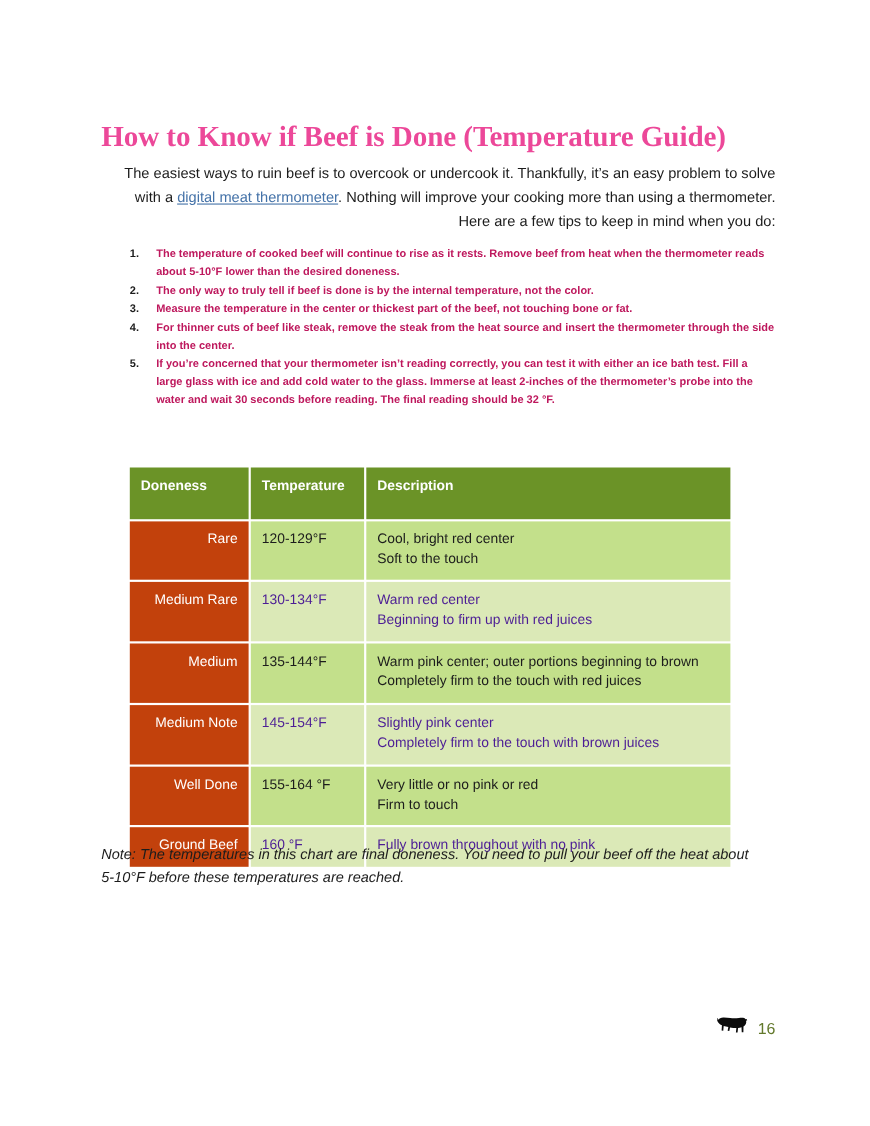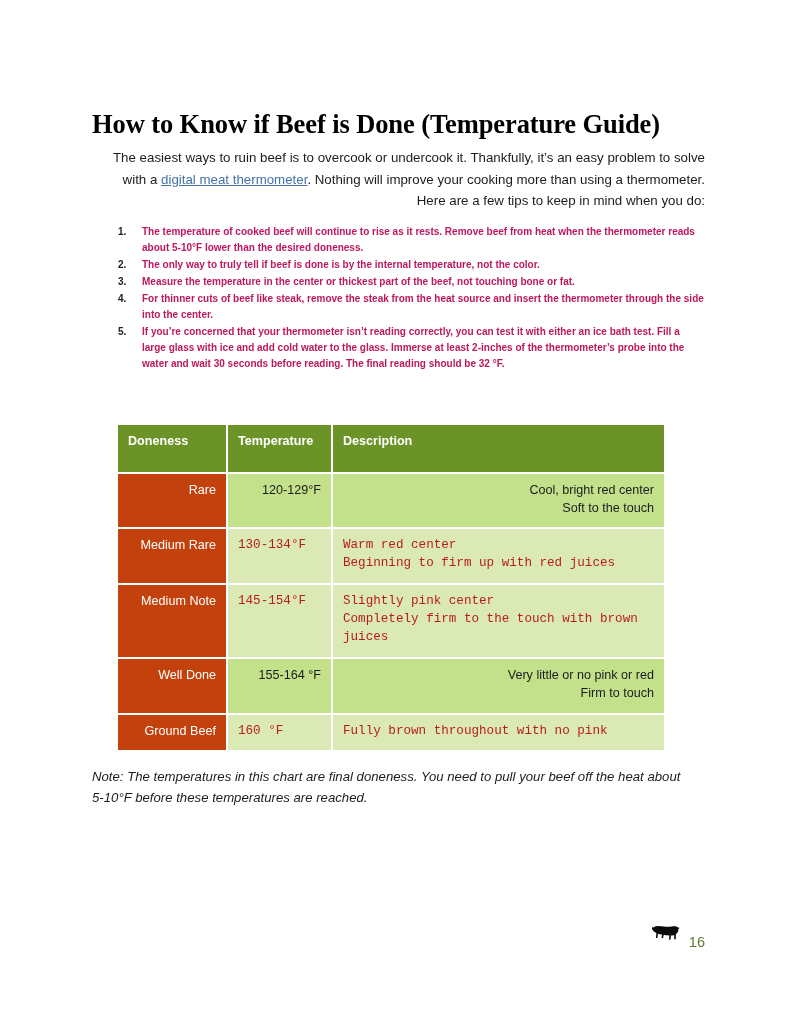--- a/index.html
+++ b/index.html
@@ -41,21 +41,21 @@
 
   
   .doc-title {
     position: absolute;
     left: 92px;
     top: 92px;
     font-family: "Liberation Serif", serif;
     font-weight: bold;
     font-size: 26.5px;
     line-height: 1.12;
-    color: #000000;
+    color: #ec4899;
     letter-spacing: -0.1px;
     white-space: nowrap;
   }
 
   
   .content {
     position: absolute;
     left: 92px;
     top: 147px;
     width: 613px;
@@ -132,23 +132,23 @@
     vertical-align: top;
     line-height: 1.42;
     padding: 8px 10px 10px 10px;
   }
   table.temp-table td.doneness-cell {
     background: #c2410c;
     color: #ffffff;
     text-align: right;
   }
   tr.row-shade-a td.temp-cell,
-  tr.row-shade-a td.desc-cell { background: #c3e08b; color: #1c1c1c; text-align: right; }
+  tr.row-shade-a td.desc-cell { background: #c3e08b; color: #1c1c1c; }
   tr.row-shade-b td.temp-cell,
-  tr.row-shade-b td.desc-cell { background: #dbe9b7; color: #b91c1c; font-family: Liberation Mono, monospace; }
+  tr.row-shade-b td.desc-cell { background: #dbe9b7; color: #4c1d95; }
 
   td.temp-cell { font-weight: normal; white-space: nowrap; }
   td.desc-cell .desc-line { display: block; }
 
   
   .note {
     position: absolute;
     left: 92px;
     top: 754px;
     width: 600px;
@@ -157,21 +157,21 @@
     line-height: 1.58;
     color: #1c1c1c;
   }
 
   
   .page-footer {
     position: absolute;
     right: 86px;
     bottom: 74px;
     display: flex;
-    align-items: flex-end;
+    align-items: center;
     gap: 5px;
   }
   .cow-icon { display: block; }
   .page-number {
     font-size: 14.5px;
     color: #63792c;
     font-family: "Liberation Sans", sans-serif;
   }
 </style>
 </head>
@@ -222,20 +222,28 @@
 
         <tr class="row-shade-b">
           <td class="doneness-cell">Medium Rare</td>
           <td class="temp-cell">130-134°F</td>
           <td class="desc-cell">
             <span class="desc-line">Warm red center</span>
             <span class="desc-line">Beginning to firm up with red juices</span>
           </td>
         </tr>
 
+        <tr class="row-shade-a">
+          <td class="doneness-cell">Medium</td>
+          <td class="temp-cell">135-144°F</td>
+          <td class="desc-cell">
+            <span class="desc-line">Warm pink center;  outer portions beginning to brown</span>
+            <span class="desc-line">Completely firm to the touch with red juices</span>
+          </td>
+        </tr>
 
         <tr class="row-shade-b">
           <td class="doneness-cell">Medium Note</td>
           <td class="temp-cell">145-154°F</td>
           <td class="desc-cell">
             <span class="desc-line">Slightly pink center</span>
             <span class="desc-line">Completely firm to the touch with brown juices</span>
           </td>
         </tr>
 

